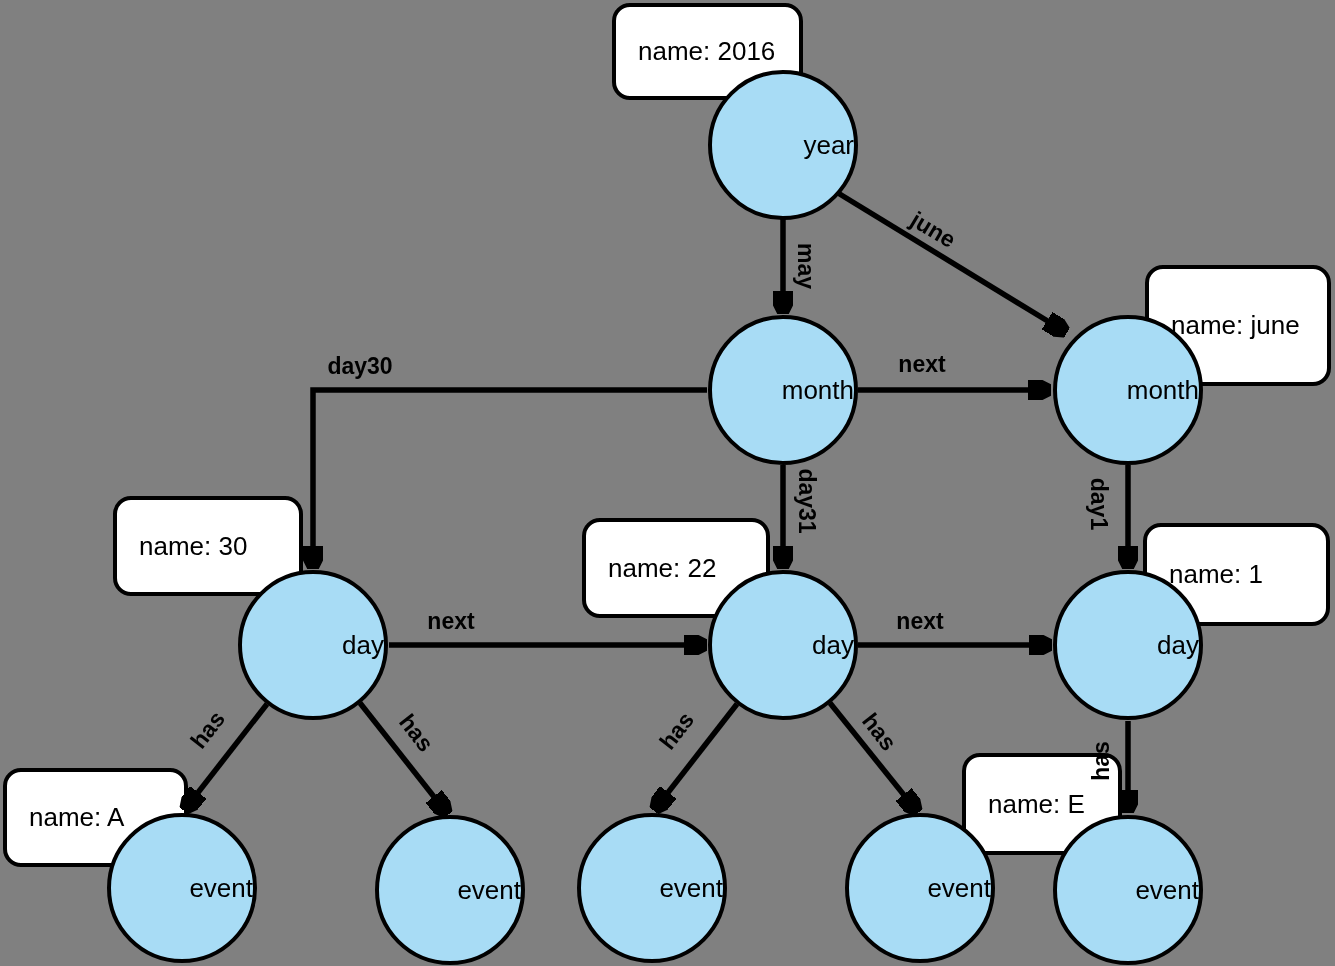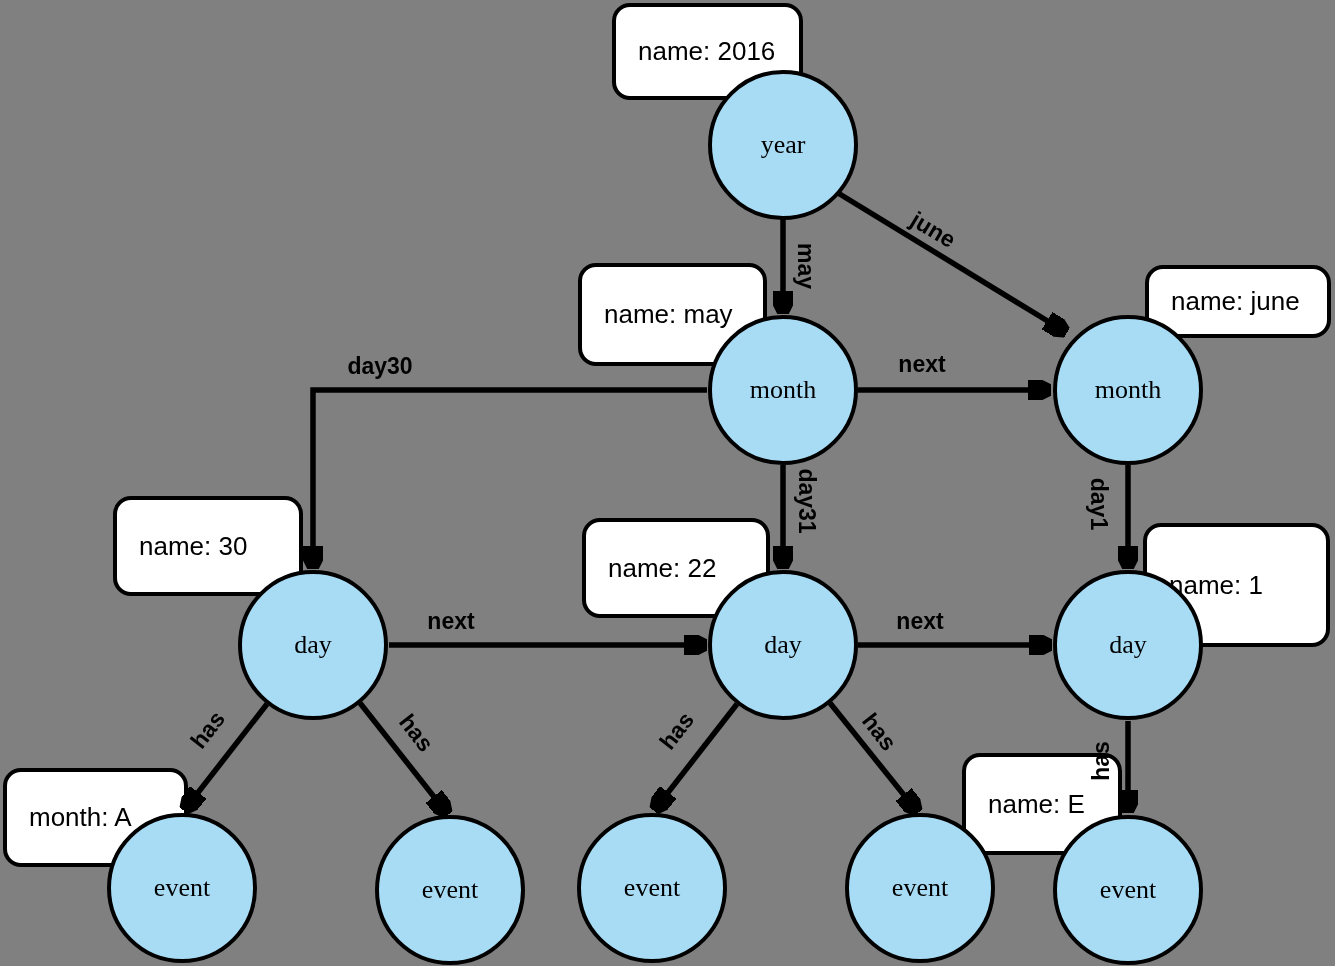--- a/index.html
+++ b/index.html
@@ -15,49 +15,46 @@
   }
   .edges{position:absolute;left:0;top:0;z-index:2;}
   .edges path{stroke:#000;stroke-width:5.5;fill:none;stroke-linejoin:miter;}
   .elabel{
     position:absolute;font-size:23px;font-weight:bold;white-space:nowrap;
     z-index:3;
   }
   .node{
     position:absolute;box-sizing:border-box;width:150px;height:150px;
     background:#a8dcf5;border:4px solid #000;border-radius:50%;
-    display:flex;align-items:center;justify-content:center;
-    font-size:26px;z-index:4;font-family:Liberation Serif, serif;
+    display:flex;align-items:center;justify-content:flex-end;
+    font-size:26px;z-index:4;
   }
 </style>
 </head>
 <body>
 
 <div class="canvas">
 
   <div class="pbox" style="left:612px;top:3px;width:191px;height:97px">
     <span>name: 2016</span>
   </div>
-  <div class="pbox" style="left:578px;top:263px;width:189px;height:103px">
-    <span>name: may</span>
-  </div>
-  <div class="pbox" style="left:1145px;top:265px;width:186px;height:73px">
+  <div class="pbox" style="left:1145px;top:265px;width:186px;height:121px">
     <span>name: june</span>
   </div>
   <div class="pbox" style="left:113px;top:496px;width:190px;height:100px">
     <span>name: 30</span>
   </div>
   <div class="pbox" style="left:582px;top:518px;width:188px;height:100px">
     <span>name: 22</span>
   </div>
-  <div class="pbox" style="left:1143px;top:523px;width:187px;height:124px">
+  <div class="pbox" style="left:1143px;top:523px;width:187px;height:103px">
     <span>name: 1</span>
   </div>
   <div class="pbox" style="left:3px;top:768px;width:185px;height:99px">
-    <span>month: A</span>
+    <span>name: A</span>
   </div>
   <div class="pbox" style="left:962px;top:753px;width:160px;height:102px">
     <span>name: E</span>
   </div>
 
   <svg class="edges" width="1335" height="966" viewBox="0 0 1335 966">
     <defs>
       <marker id="ah" viewBox="0 0 10 10" refX="9" refY="5" markerWidth="4.2" markerHeight="3.7" orient="auto" markerUnits="strokeWidth">
         <path d="M0 0 L10 5 L0 10 Z" fill="#000" stroke="none"></path>
       </marker>
@@ -73,21 +70,21 @@
     <path d="M267 704 L186 808" marker-end="url(#ah)"></path>
     <path d="M360 703 L446 812" marker-end="url(#ah)"></path>
     <path d="M737 704 L656 808" marker-end="url(#ah)"></path>
     <path d="M830 703 L916 810" marker-end="url(#ah)"></path>
     <path d="M1128 721 L1128 810" marker-end="url(#ah)"></path>
   </svg>
 
   <div class="elabel" style="left:805px;top:266px;transform:translate(-50%,-50%) rotate(90deg)">may</div>
   <div class="elabel" style="left:933px;top:230px;transform:translate(-50%,-50%) rotate(31deg)">june</div>
   <div class="elabel" style="left:922px;top:364px;transform:translate(-50%,-50%)">next</div>
-  <div class="elabel" style="left:380px;top:366px;transform:translate(-50%,-50%)">day30</div>
+  <div class="elabel" style="left:360px;top:366px;transform:translate(-50%,-50%)">day30</div>
   <div class="elabel" style="left:806px;top:501px;transform:translate(-50%,-50%) rotate(90deg)">day31</div>
   <div class="elabel" style="left:1098px;top:504px;transform:translate(-50%,-50%) rotate(90deg)">day1</div>
   <div class="elabel" style="left:451px;top:621px;transform:translate(-50%,-50%)">next</div>
   <div class="elabel" style="left:920px;top:621px;transform:translate(-50%,-50%)">next</div>
   <div class="elabel" style="left:208px;top:730px;transform:translate(-50%,-50%) rotate(-52deg)">has</div>
   <div class="elabel" style="left:416px;top:733px;transform:translate(-50%,-50%) rotate(52deg)">has</div>
   <div class="elabel" style="left:677px;top:731px;transform:translate(-50%,-50%) rotate(-52deg)">has</div>
   <div class="elabel" style="left:879px;top:732px;transform:translate(-50%,-50%) rotate(52deg)">has</div>
   <div class="elabel" style="left:1101px;top:761px;transform:translate(-50%,-50%) rotate(-90deg)">has</div>
 

